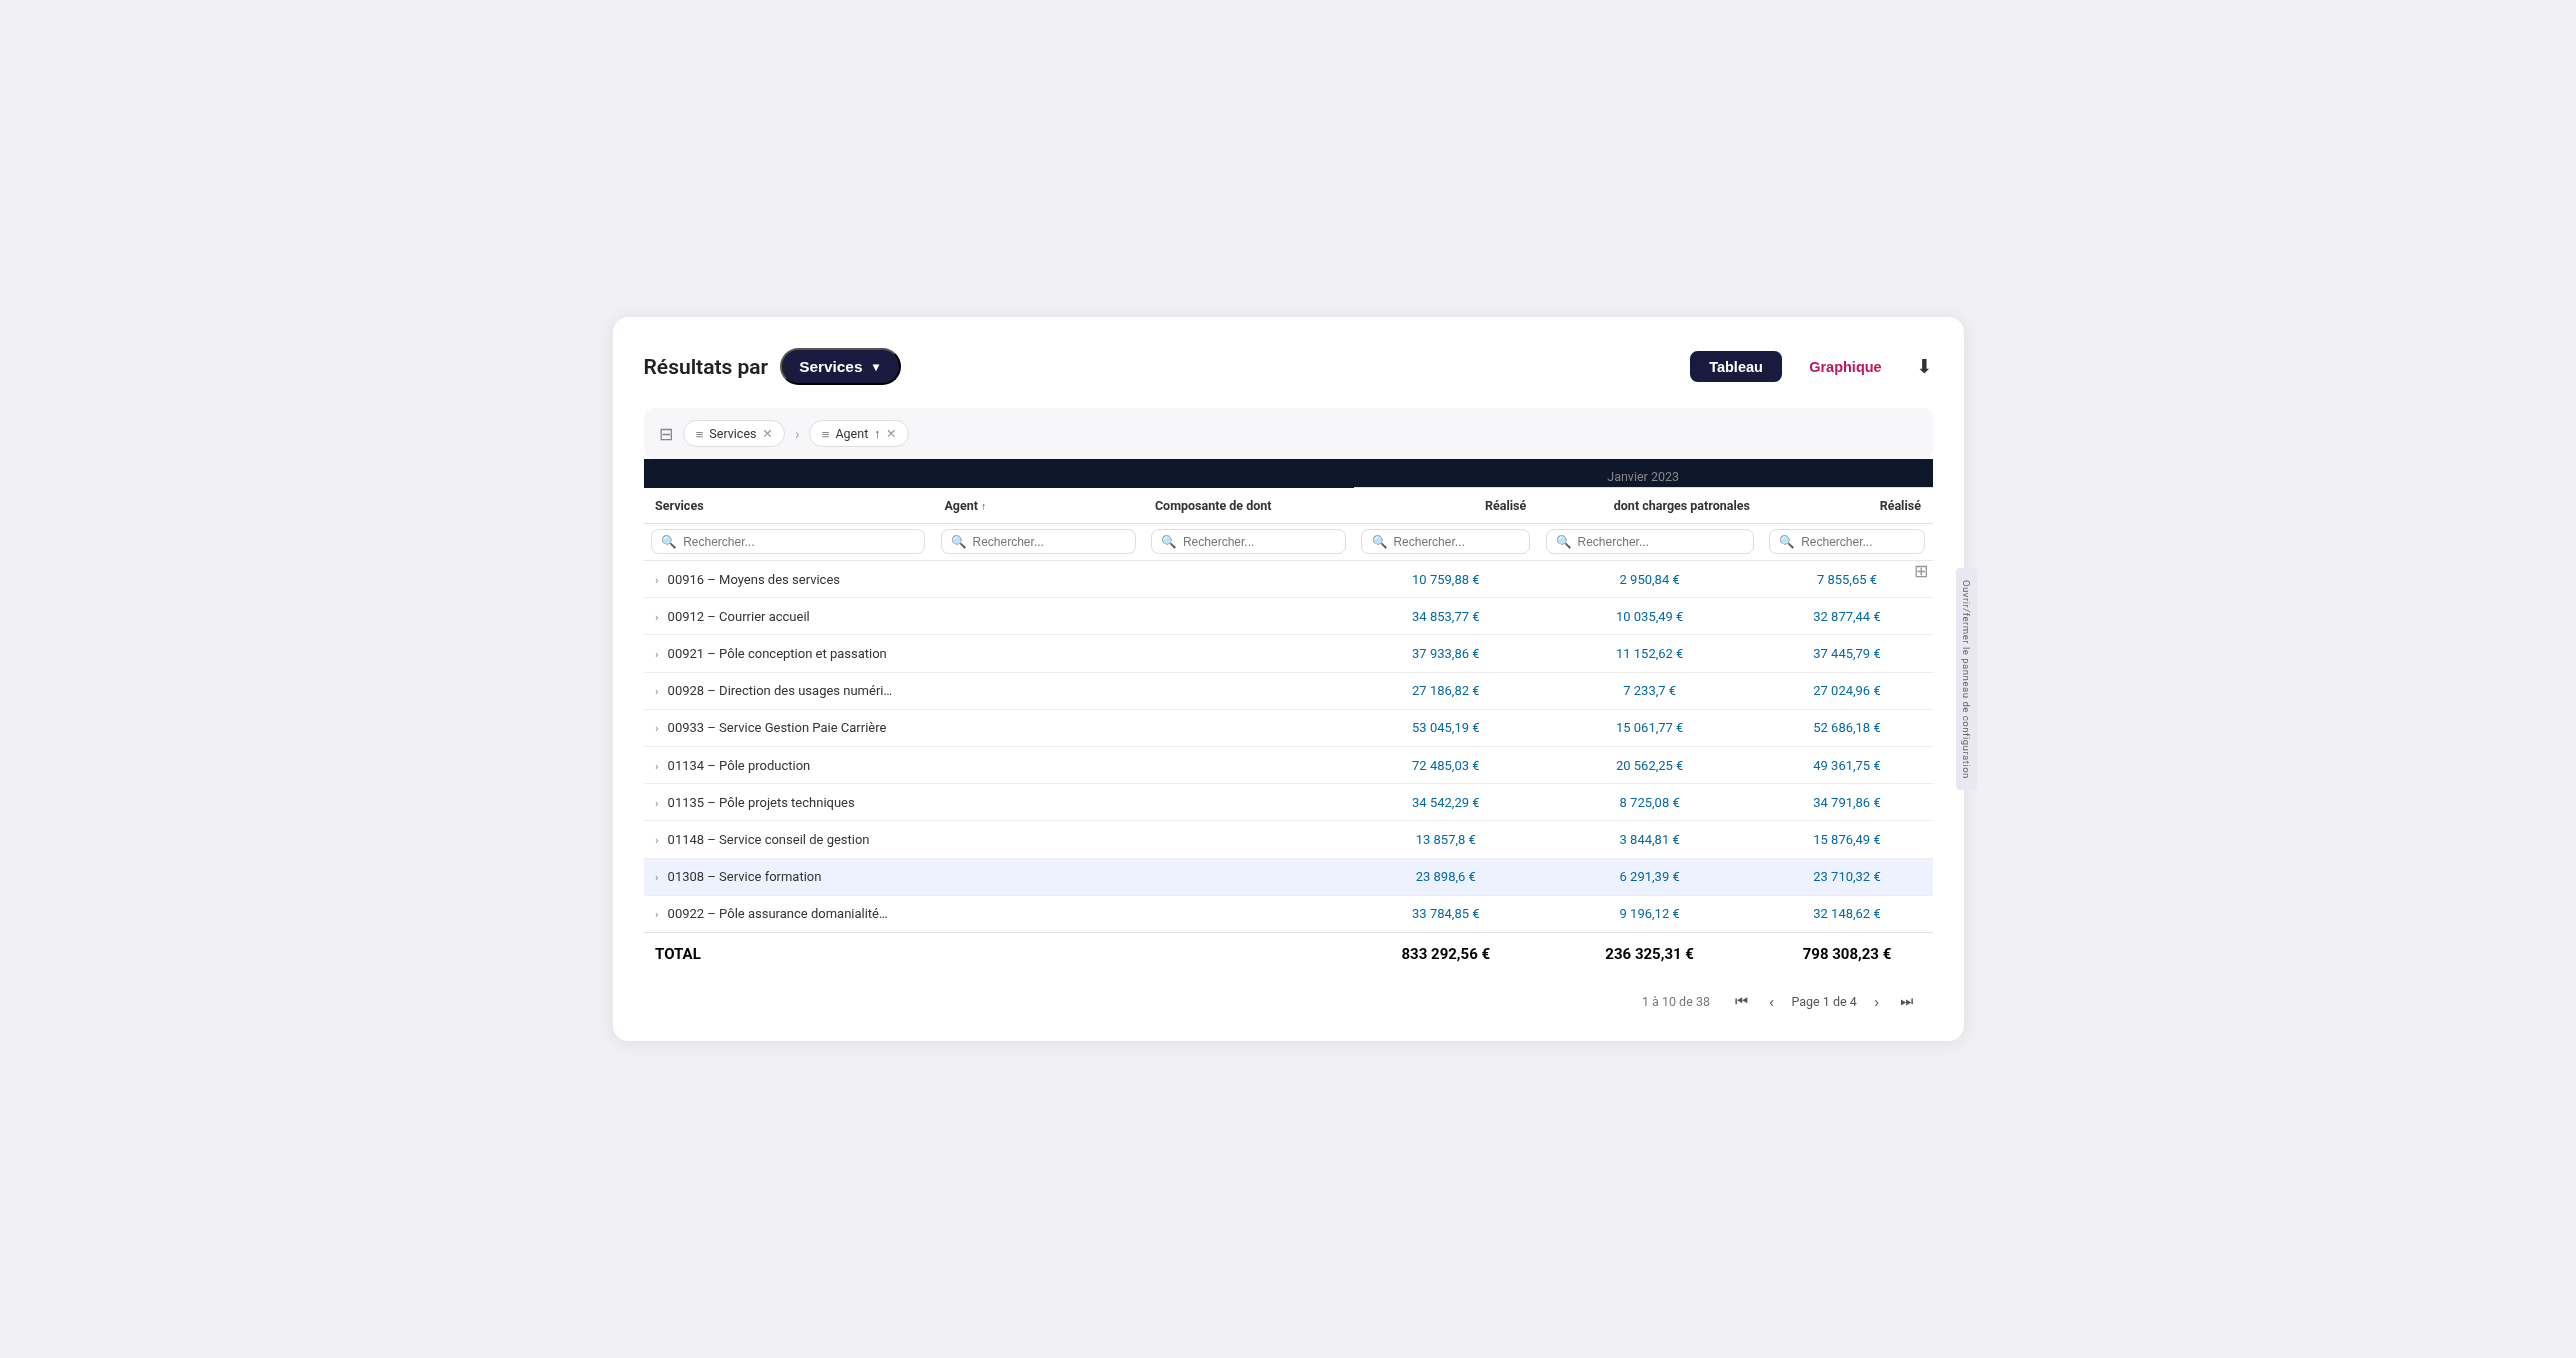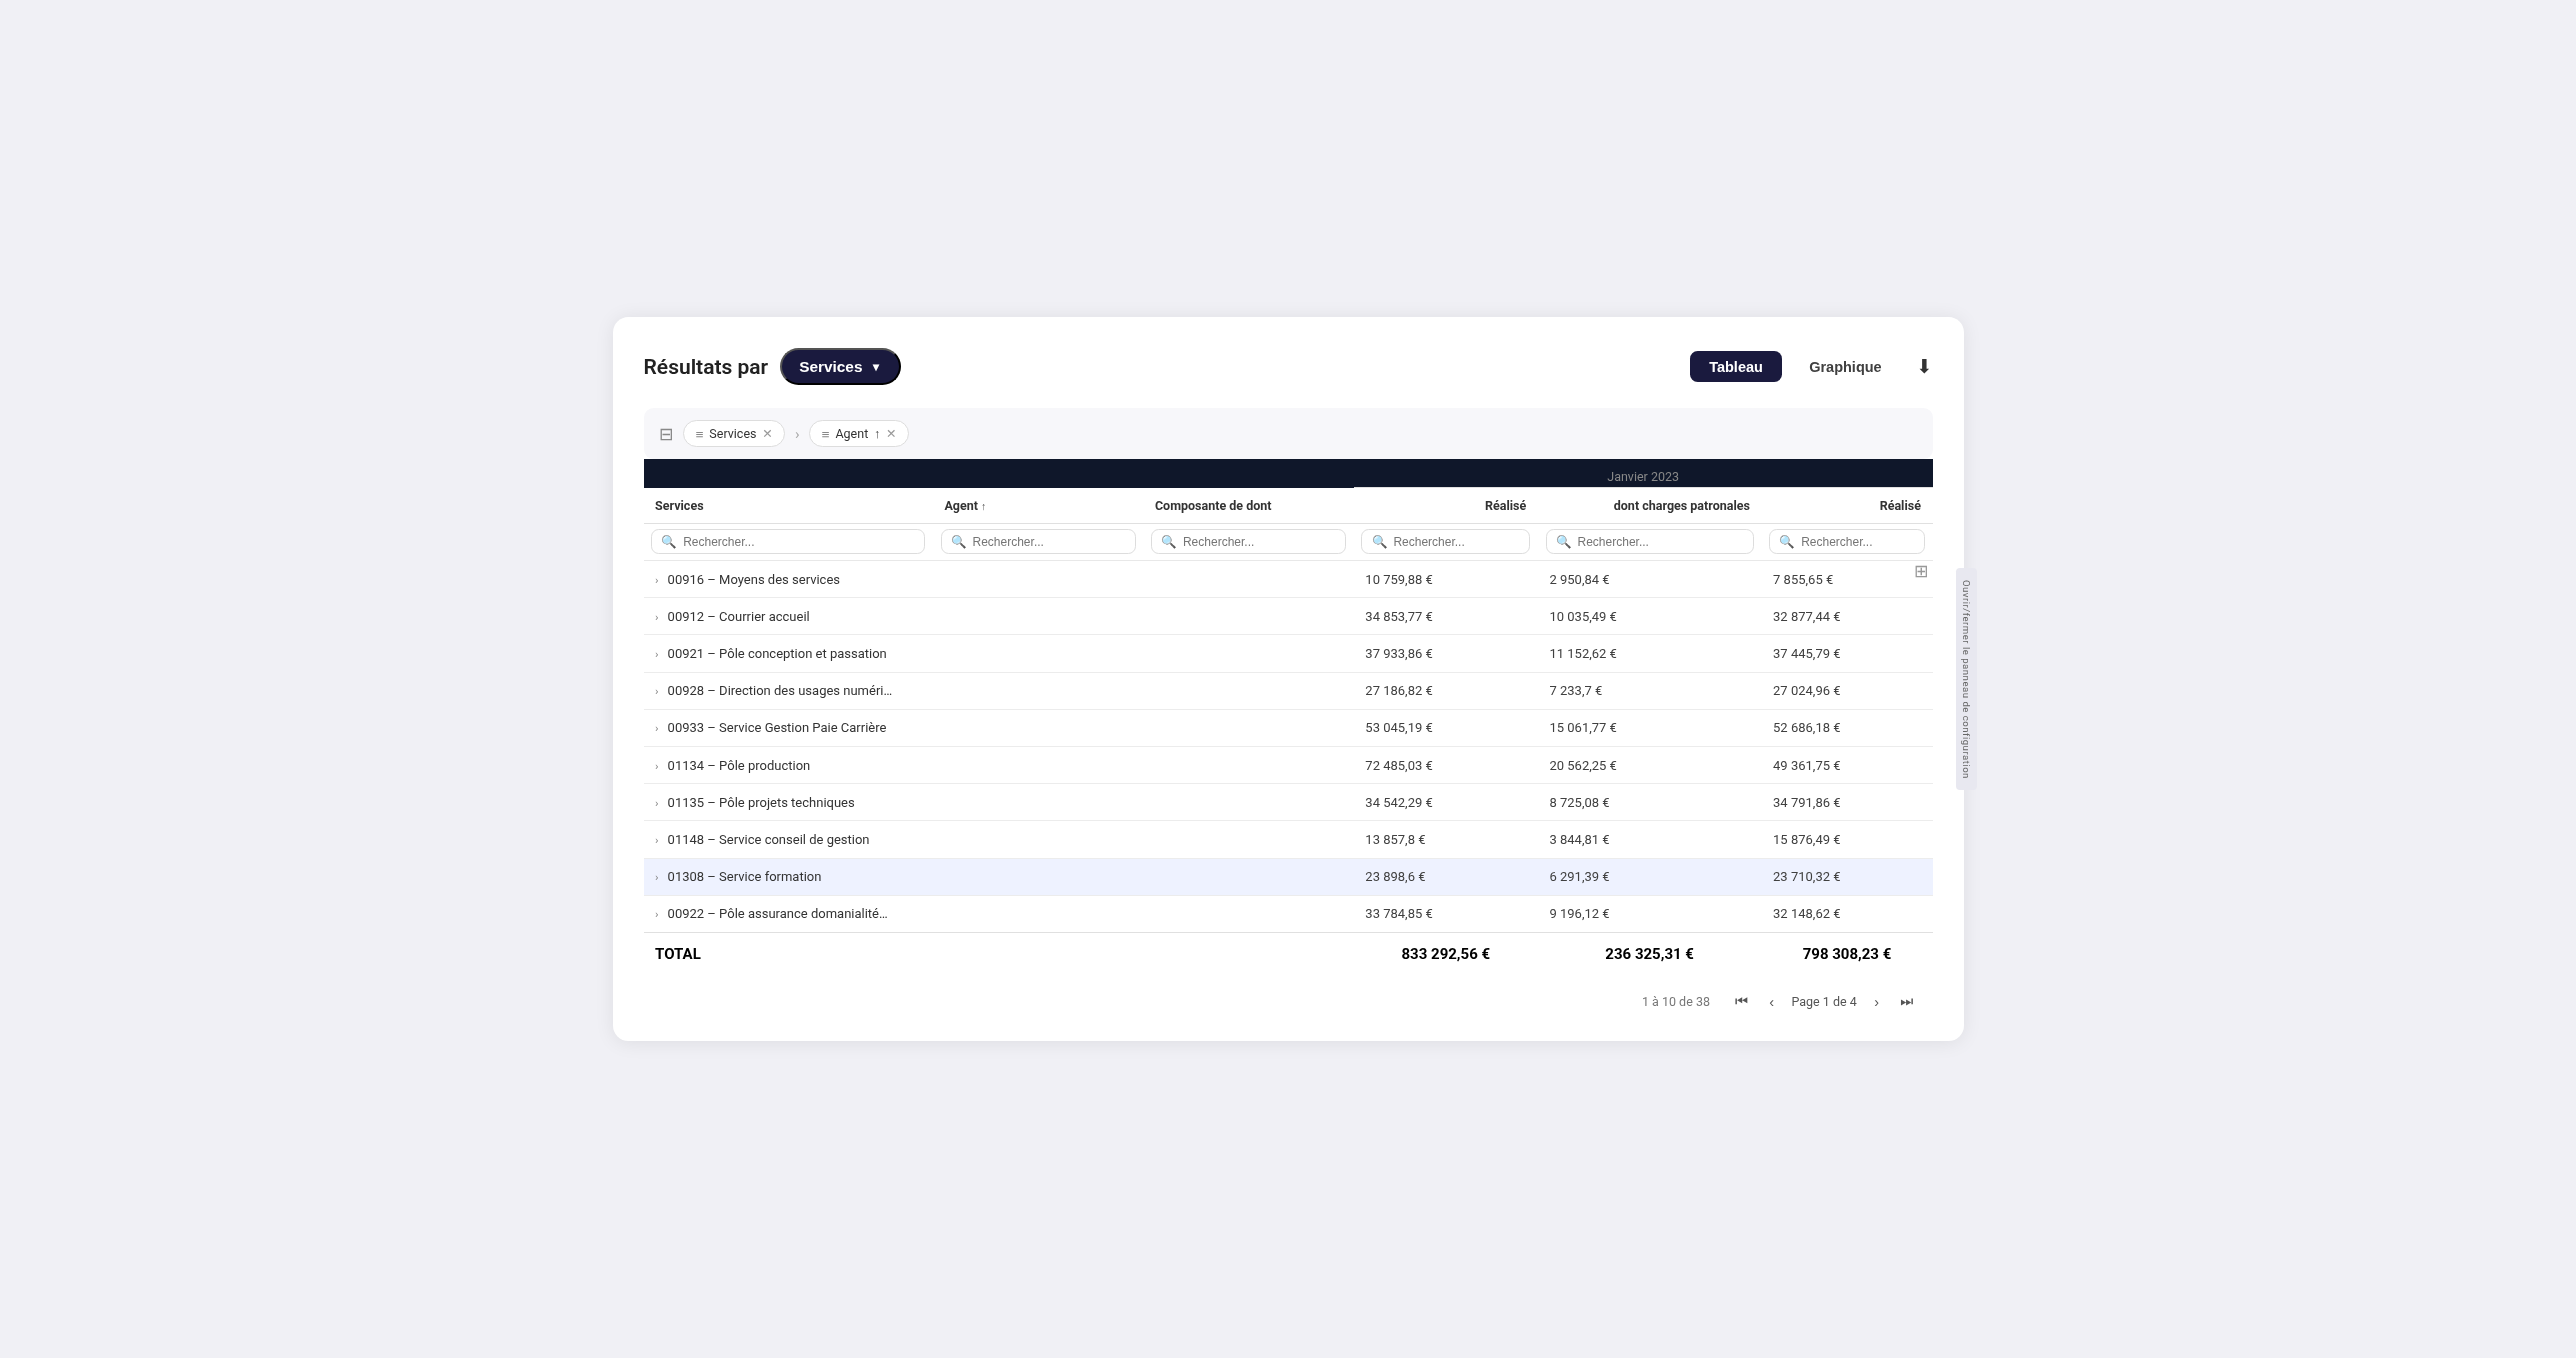--- a/index.html
+++ b/index.html
@@ -64,21 +64,21 @@
       font-weight: 600;
       cursor: pointer;
       border: none;
     }
     .tab-btn.active {
       background: #1a1a3e;
       color: #fff;
     }
     .tab-btn.inactive {
       background: transparent;
-      color: #404040;
+      color: #be185d;
     }
     .download-btn {
       background: none;
       border: none;
       cursor: pointer;
       font-size: 19.3px;
       color: #333;
       margin-left: 7.7px;
     }
 
@@ -186,22 +186,22 @@
     }
     tbody tr.highlighted {
       background: #eef2ff;
     }
     tbody td {
       padding: 10.6px 11.6px;
       color: #444;
       font-size: 13px;
     }
     tbody td.right {
-      text-align: left;
-      color: #404040;
+      text-align: center;
+      color: #0369a1;
     }
     .row-expand {
       color: #888;
       font-size: 11.6px;
       cursor: pointer;
       margin-right: 5.8px;
     }
     .service-name {
       font-size: 13px;
       color: #333;

